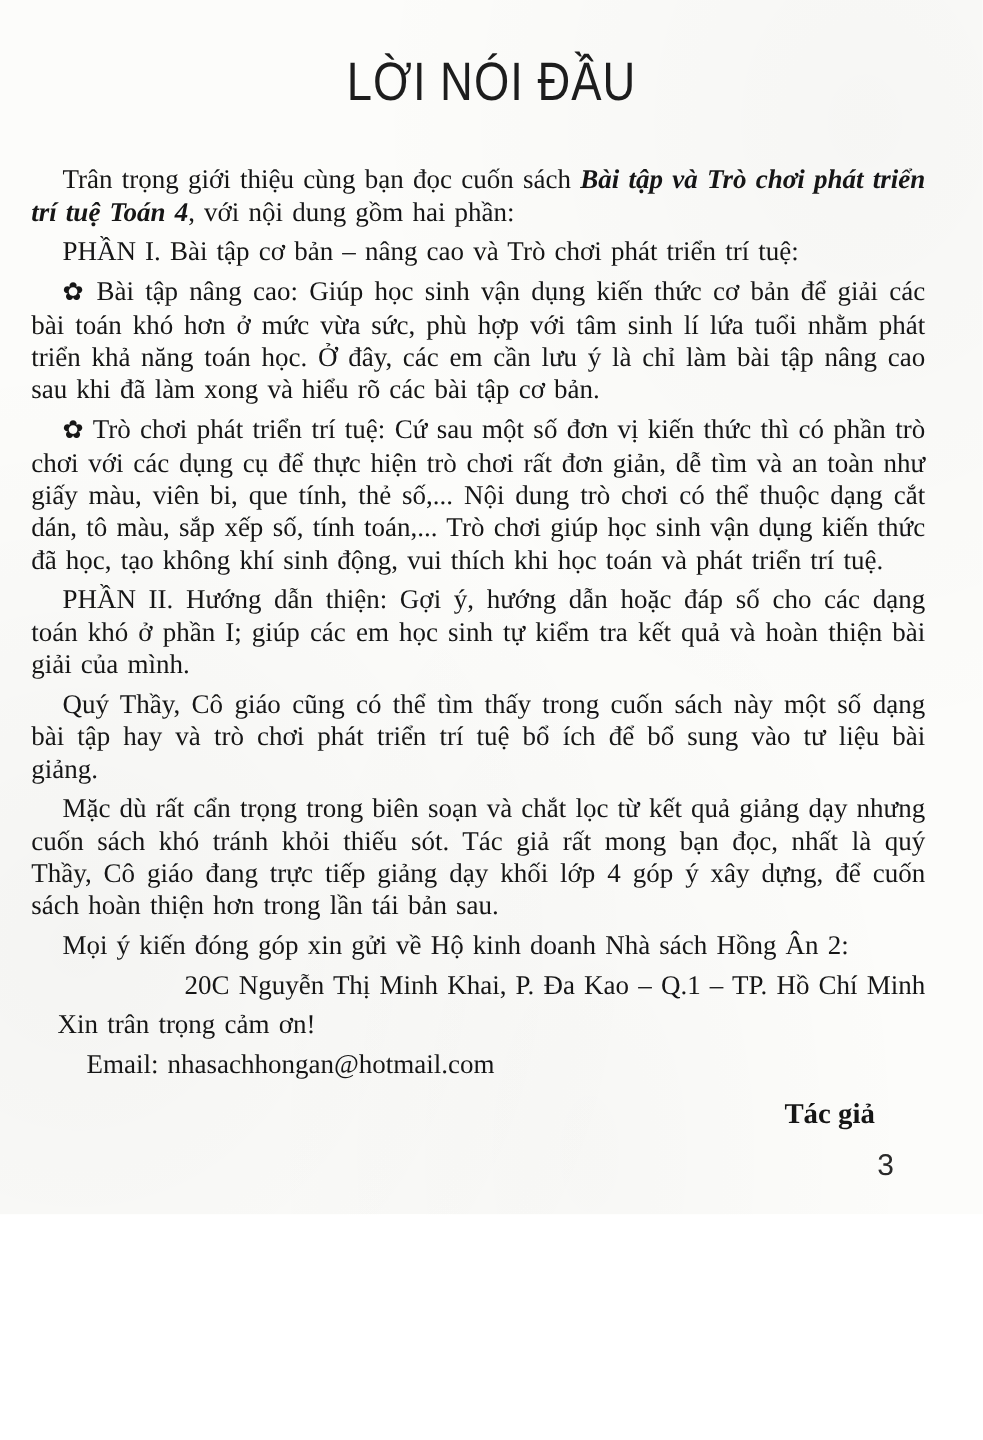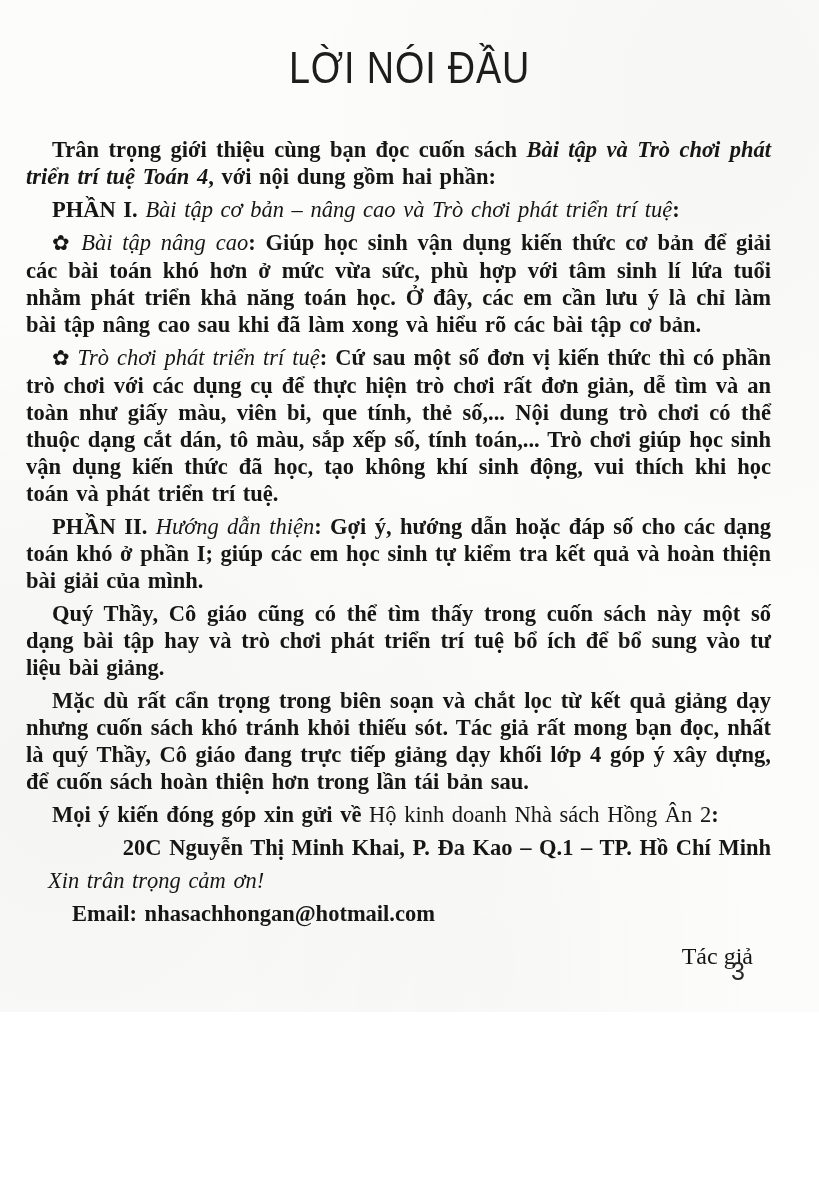--- a/index.html
+++ b/index.html
@@ -40,33 +40,33 @@
   }
   .para {
     margin: 0;
     padding-top: 6px;
     font-size: 22.5px;
     line-height: 27px;
     text-align: justify;
     text-indent: 26px;
     word-spacing: 2px;
   }
-  .seg { font-style: normal; font-weight: bold; }
-  .seg-i { font-style: italic; }
+  .seg { font-style: normal; font-weight: normal; }
+  .seg-i { }
   .seg-b { font-weight: normal; }
   .seg-bi { font-weight: bold; font-style: italic; }
   .seg-flower { font-style: normal; font-size: 21px; }
   .role-address { text-align: right; text-indent: 64px; }
   .role-email { text-align: left; text-indent: 46px; }
   .role-thanks { text-align: left; text-indent: 22px; }
   .author {
     margin-top: 16px;
-    padding-right: 66px;
+    padding-right: 90px;
     text-align: right;
-    font-weight: normal;
+    font-weight: bold;
     font-size: 24px;
     color: #161616;
   }
   .pageno {
     position: absolute;
     right: 74px;
     bottom: 26px;
     font-family: "Liberation Sans", sans-serif;
     font-size: 25px;
     color: #2a2a2a;

